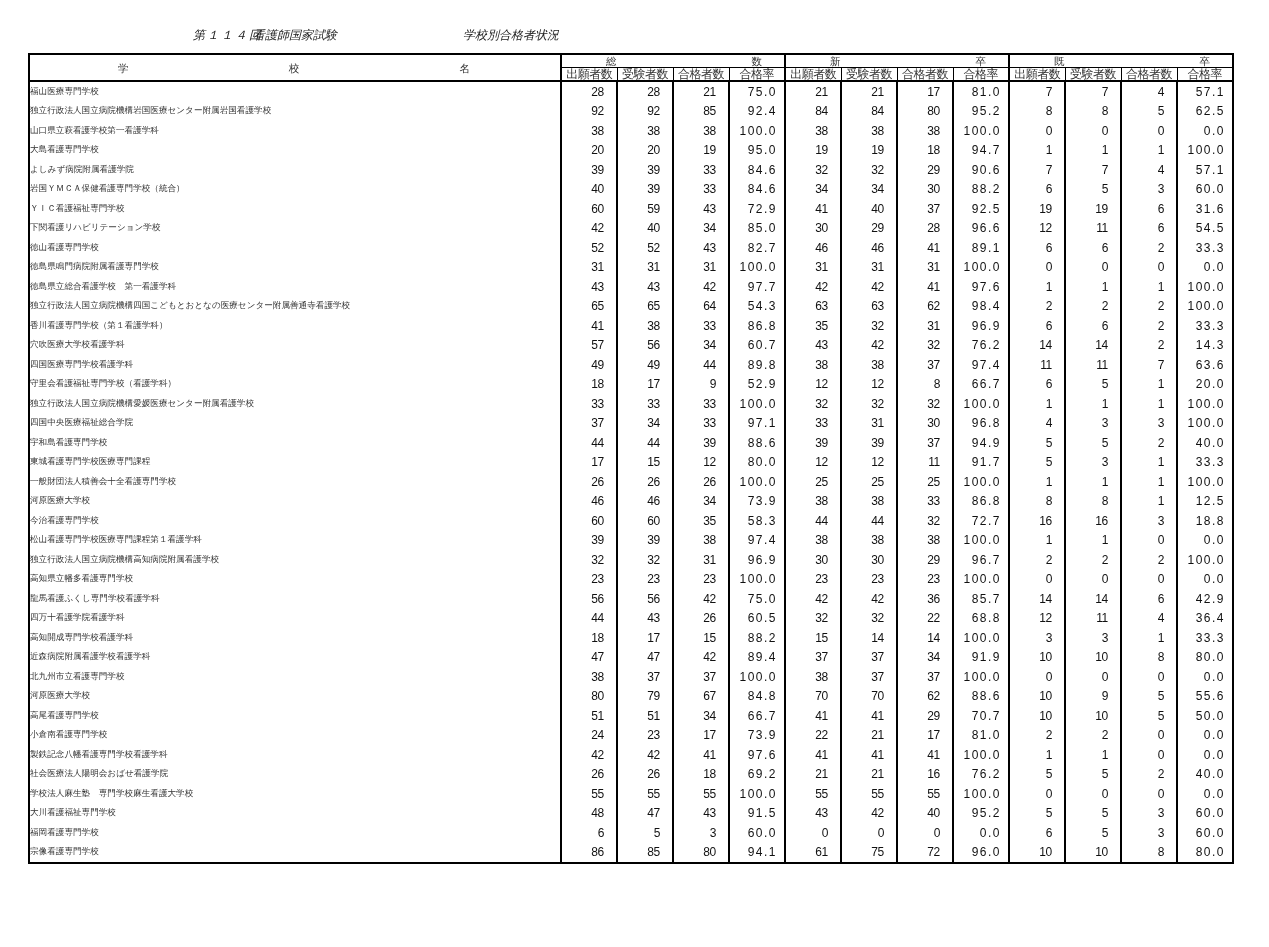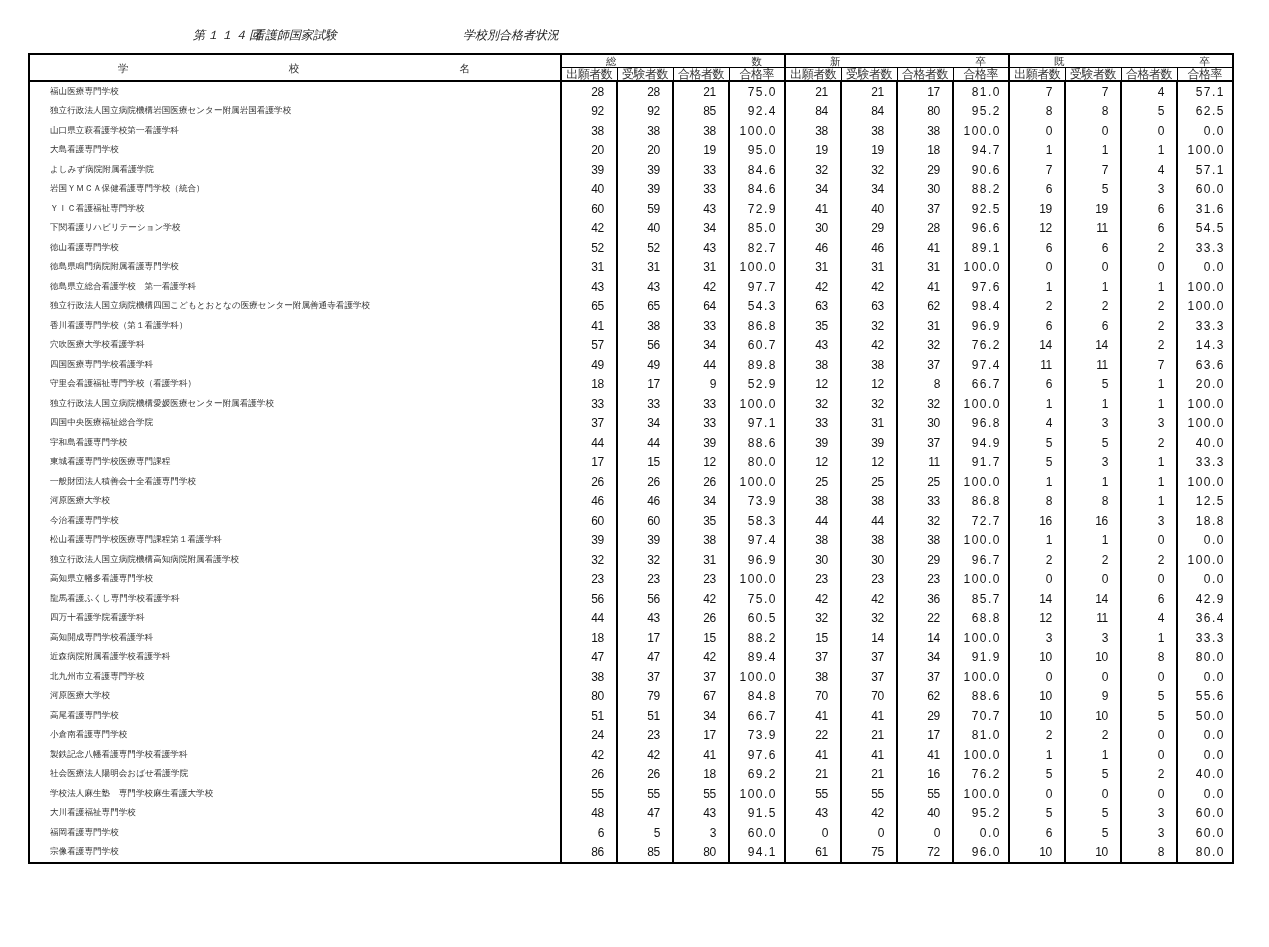--- a/index.html
+++ b/index.html
@@ -16,21 +16,21 @@
   th { font-weight:normal; font-family:"DejaVu Serif", serif; font-size:10.5px;
        color:#333; padding:0; line-height:12px; border-left:2px solid #000; }
   th.group { height:12px; border-bottom:1px solid #000; }
   th.group .split { display:flex; justify-content:space-between; padding:0 22px 0 44px; }
   th.sub { height:12px; font-size:12px; letter-spacing:-0.5px; border-left:1px solid #000; }
   th.sub.first { border-left:2px solid #000; }
   th.namehead { border-left:none; border-bottom:2px solid #000; }
   th.namehead .split { display:flex; justify-content:space-between; padding:0 90px 0 88px; }
   thead tr.r2 th { border-bottom:2px solid #000; }
   td { padding:0; height:19.5px; font-size:12px; }
-  td.name { font-family:"DejaVu Serif", serif; font-size:8.6px; color:#333; padding-left:20px;
+  td.name { font-family:"DejaVu Serif", serif; font-size:8.6px; color:#333; padding-left:0;
             white-space:nowrap; overflow:hidden; }
   td.num { font-family:"Liberation Sans Narrow", "Liberation Sans", sans-serif; text-align:right;
            padding-right:12px; border-left:2px solid #000; color:#111; transform-origin:right;
            letter-spacing:-0.3px; }
   td.rate { padding-right:7px; }
   td.rate span { letter-spacing:1.5px; }
 </style>
 </head>
 <body>
 

